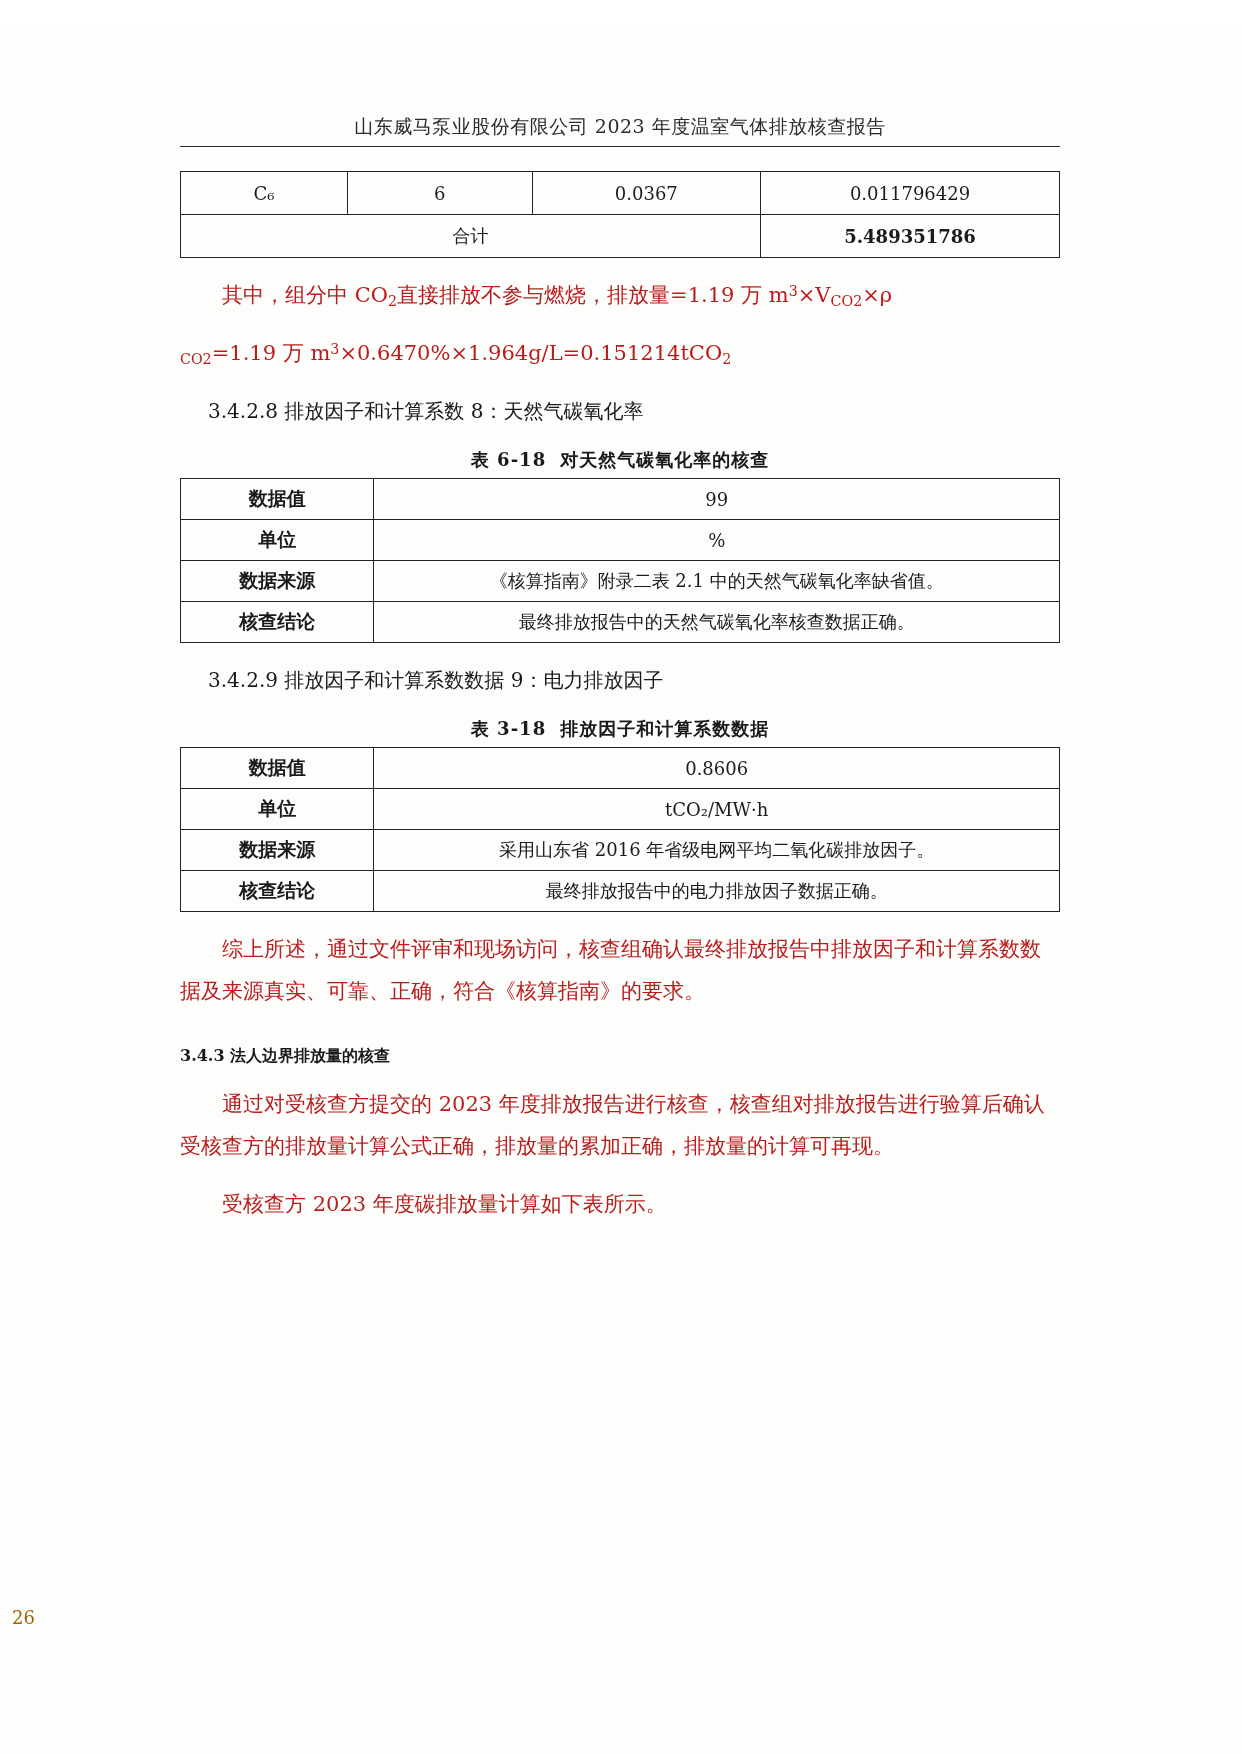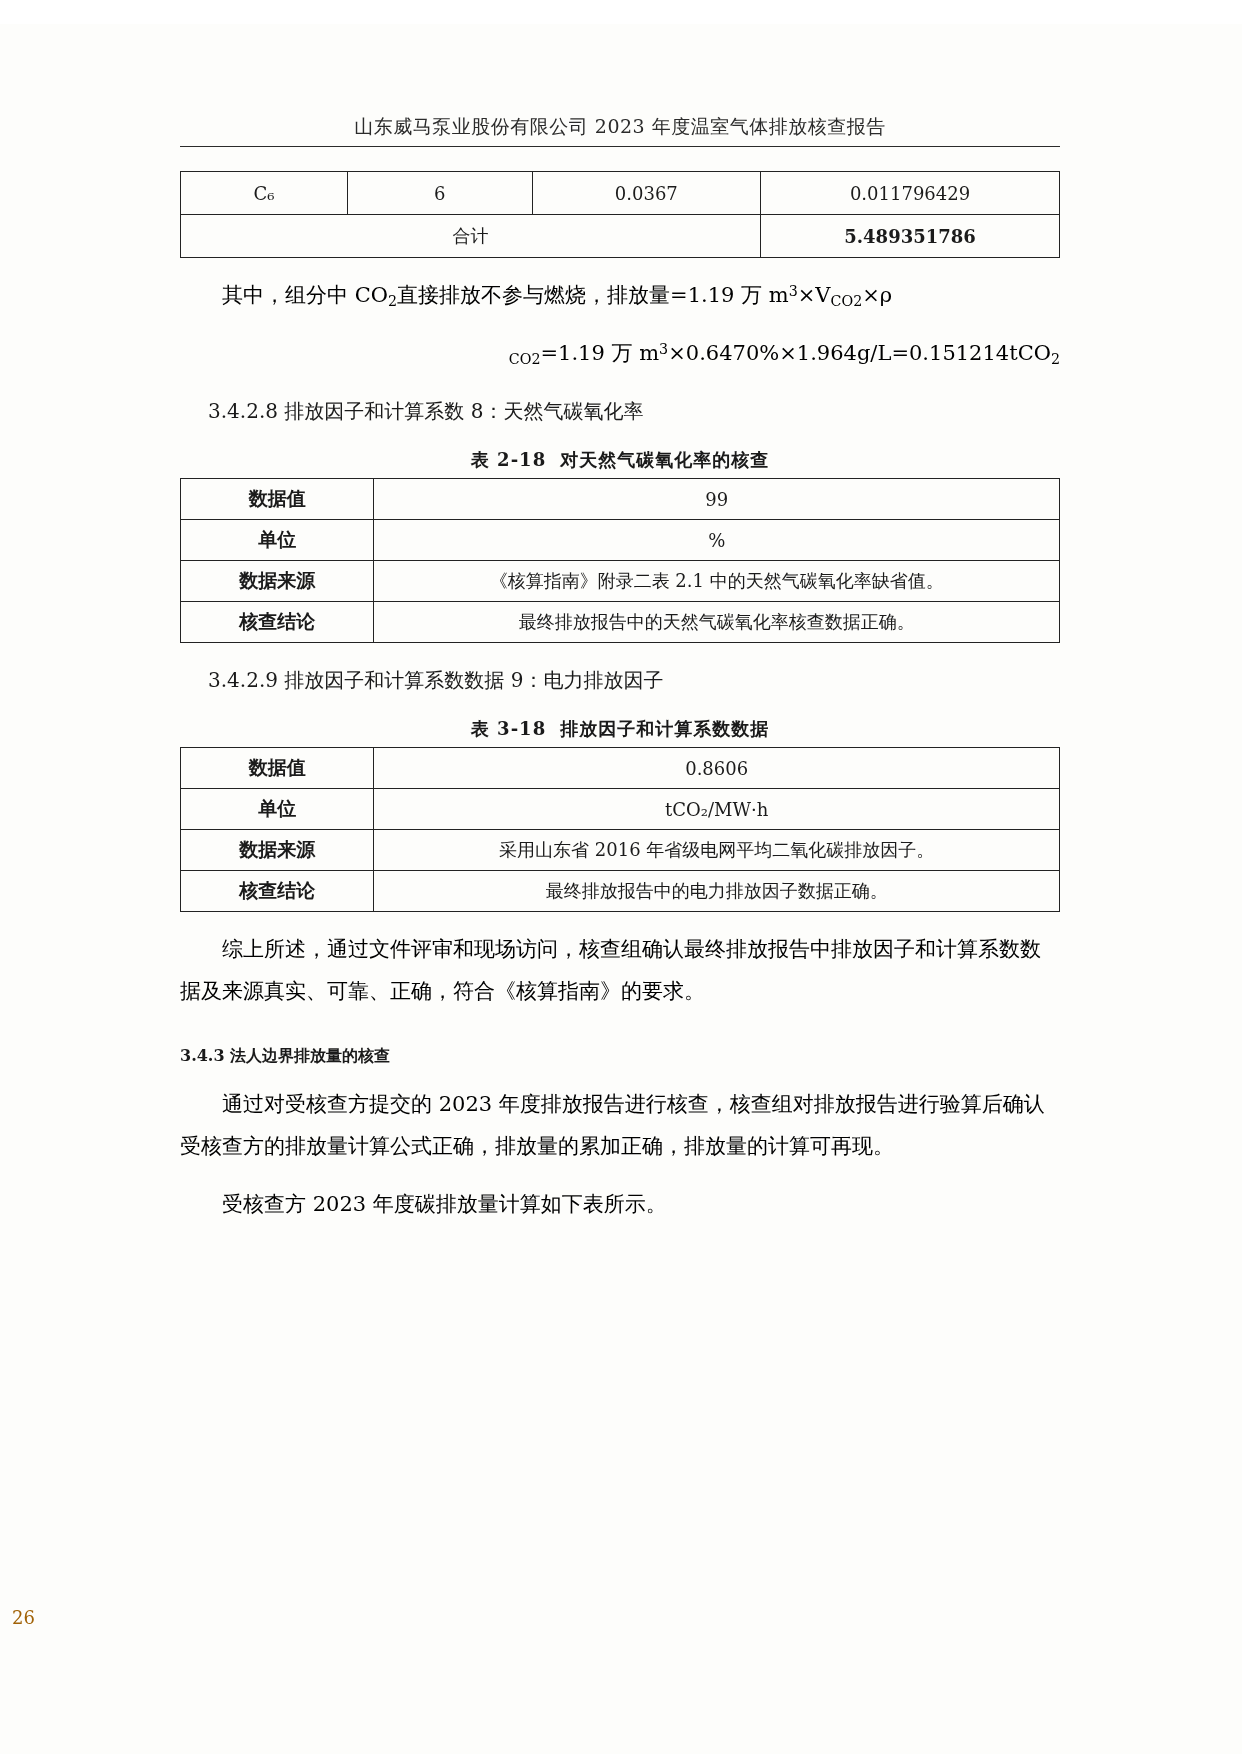--- a/index.html
+++ b/index.html
@@ -59,23 +59,23 @@
   .label-cell {
     font-weight: bold;
     font-size: 19px;
   }
   p.para {
     font-size: 21px;
     line-height: 2.0;
     margin: 16px 0 0 0;
     text-indent: 2em;
     font-family: "DejaVu Serif", serif;
-    color: #000000;
-  }
-  p.para.noindent { text-indent: 0; text-align: right; }
+    color: #b91c1c;
+  }
+  p.para.noindent { text-indent: 0; }
   .sect {
     font-size: 20px;
     line-height: 1.9;
     margin: 18px 0 4px 0;
     text-indent: 1.4em;
     font-family: "DejaVu Serif", serif;
   }
   .sect-b {
     font-size: 16px;
     font-weight: bold;
@@ -142,21 +142,21 @@
     <p class="para">
       <span>其中，组分中 CO</span><sub>2</sub><span>直接排放不参与燃烧，排放量=1.19 万 m</span><sup>3</sup><span>×V</span><sub>CO2</sub><span>×ρ</span>
     </p>
     <p class="para noindent">
       <sub>CO2</sub><span>=1.19 万 m</span><sup>3</sup><span>×0.6470%×1.964g/L=0.151214tCO</span><sub>2</sub>
     </p>
 
     <div class="sect">3.4.2.8 排放因子和计算系数 8：天然气碳氧化率</div>
 
     <div class="tbl-caption">
-      <span class="num">表 2-18</span><span>对天然气碳氧化率的核查</span>
+      <span class="num">表 6-18</span><span>对天然气碳氧化率的核查</span>
     </div>
 
     <table>
       <colgroup>
         <col style="width:22%">
         <col style="width:78%">
       </colgroup>
       <tbody>
         <tr>
           <td class="label-cell">数据值</td>

